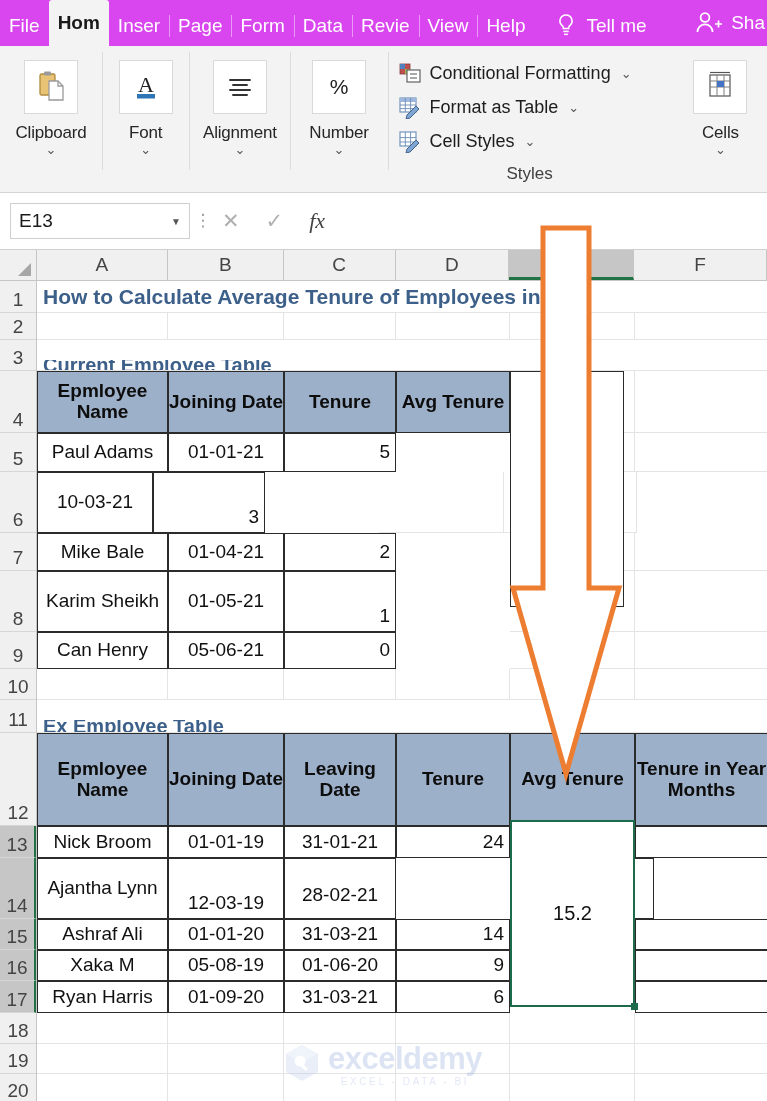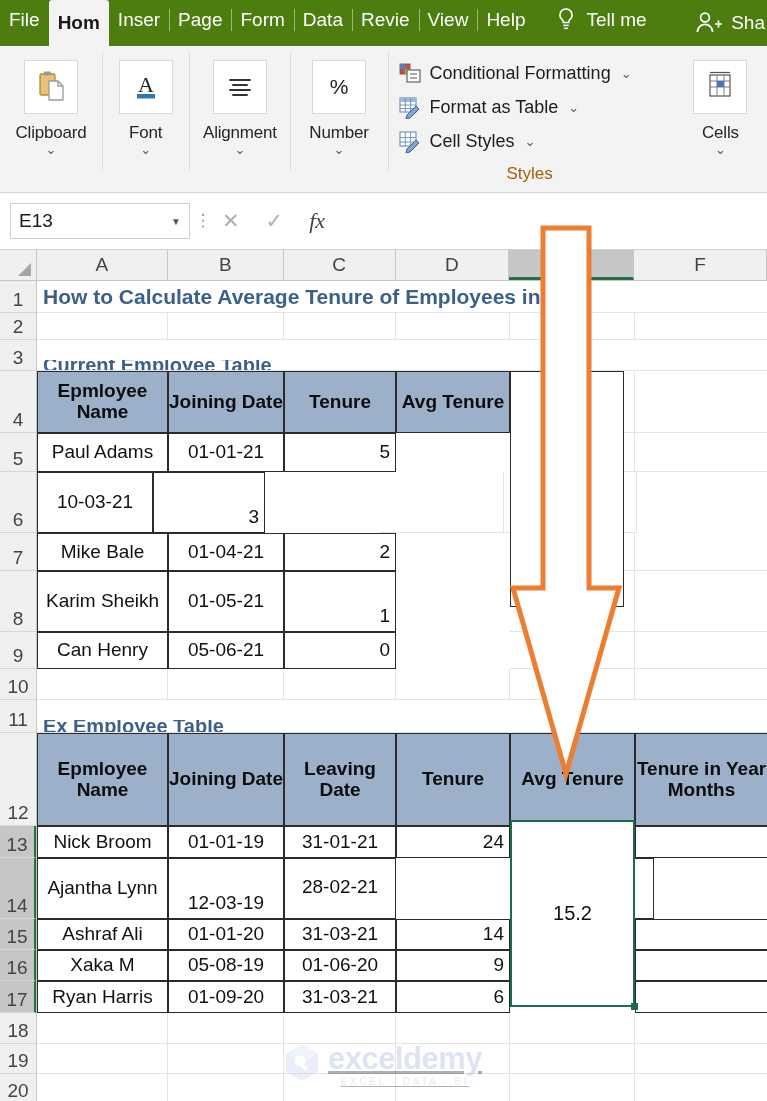--- a/index.html
+++ b/index.html
@@ -5,21 +5,21 @@
   html,body{margin:0;padding:0;}
   body{
     width:767px;height:1101px;overflow:hidden;
     font-family:"Liberation Sans", sans-serif;
     background:#ffffff;
     position:relative;
   }
 
   
   .tabbar{
-    height:46px;background:#4d7c0f;display:flex;
+    height:46px;background:#d946ef;display:flex;align-items:flex-end;
     position:relative;
   }
   .tab{
     color:#ffffff;font-size:19px;padding:0 9px;height:40px;
     display:flex;align-items:center;justify-content:center;
     position:relative;white-space:nowrap;overflow:hidden;
   }
   .tab + .tab::before{
     content:"";position:absolute;left:0;top:9px;bottom:9px;width:1px;
     background:rgba(255,255,255,.45);
@@ -66,21 +66,21 @@
     display:flex;flex-direction:column;justify-content:flex-start;
     padding:10px 12px 0 10px;position:relative;
   }
   .styles-group::before{
     content:"";position:absolute;left:0;top:6px;bottom:22px;width:1px;background:#dcdcdc;
   }
   .srow{display:flex;align-items:center;gap:8px;height:34px;font-size:18px;color:#1d1d1d;}
   .sicon{width:24px;height:24px;flex:0 0 24px;}
   .scaret{font-size:13px;color:#555;margin-left:2px;}
   .styles-cap{
-    font-size:17px;color:#a16207;text-align:center;margin-top:6px;
+    font-size:17px;color:#404040;text-align:center;margin-top:6px;
   }
 
   
   .fbar{
     height:56px;background:#fff;display:flex;align-items:center;
     border-bottom:1px solid #d0d0d0;position:relative;
   }
   .namebox{
     width:162px;height:34px;margin-left:10px;border:1px solid #cfcfcf;background:#fff;
     display:flex;align-items:center;justify-content:space-between;padding:0 8px;
@@ -165,21 +165,20 @@
   }
 
   
   .arrow{position:absolute;left:0;top:0;pointer-events:none;}
 
   
   .wm{
     position:absolute;left:0;right:0;bottom:14px;
     display:flex;align-items:center;justify-content:center;gap:9px;
     opacity:.30;
-    text-decoration:underline;
   }
   .wm-txt{display:flex;flex-direction:column;line-height:1;}
   .wm-main{font-size:31px;font-weight:bold;color:#8FA8D8;letter-spacing:-.5px;}
   .wm-sub{font-size:10px;color:#9fb3dd;letter-spacing:2.6px;margin-top:3px;text-align:center;}
 </style>
 </head>
 <body>
 
 <div class="tabbar">
   <div class="tab filetab">
@@ -602,21 +601,21 @@
             <span></span>
           </div>
       </div>
       <div class="grow" style="height:61px">
         <div class="cell tbl-cell name" style="width:131px">
             <span>Ajantha Lynn</span>
           </div>
         <div class="cell tbl-cell" style="width:116px;align-items:flex-end;padding-bottom:4px">
             <span>12-03-19</span>
           </div>
-        <div class="cell tbl-cell" style="width:112px;align-items:flex-end;padding-bottom:20px">
+        <div class="cell tbl-cell" style="width:112px;align-items:flex-end;padding-bottom:12px">
             <span>28-02-21</span>
           </div>
         <div class="cell" style="width:125px;border:none"></div>
         <div class="cell tbl-cell" style="width:133px">
             <span></span>
           </div>
       </div>
       <div class="grow" style="height:31px">
         <div class="cell tbl-cell name" style="width:131px">
             <span>Ashraf Ali</span>

